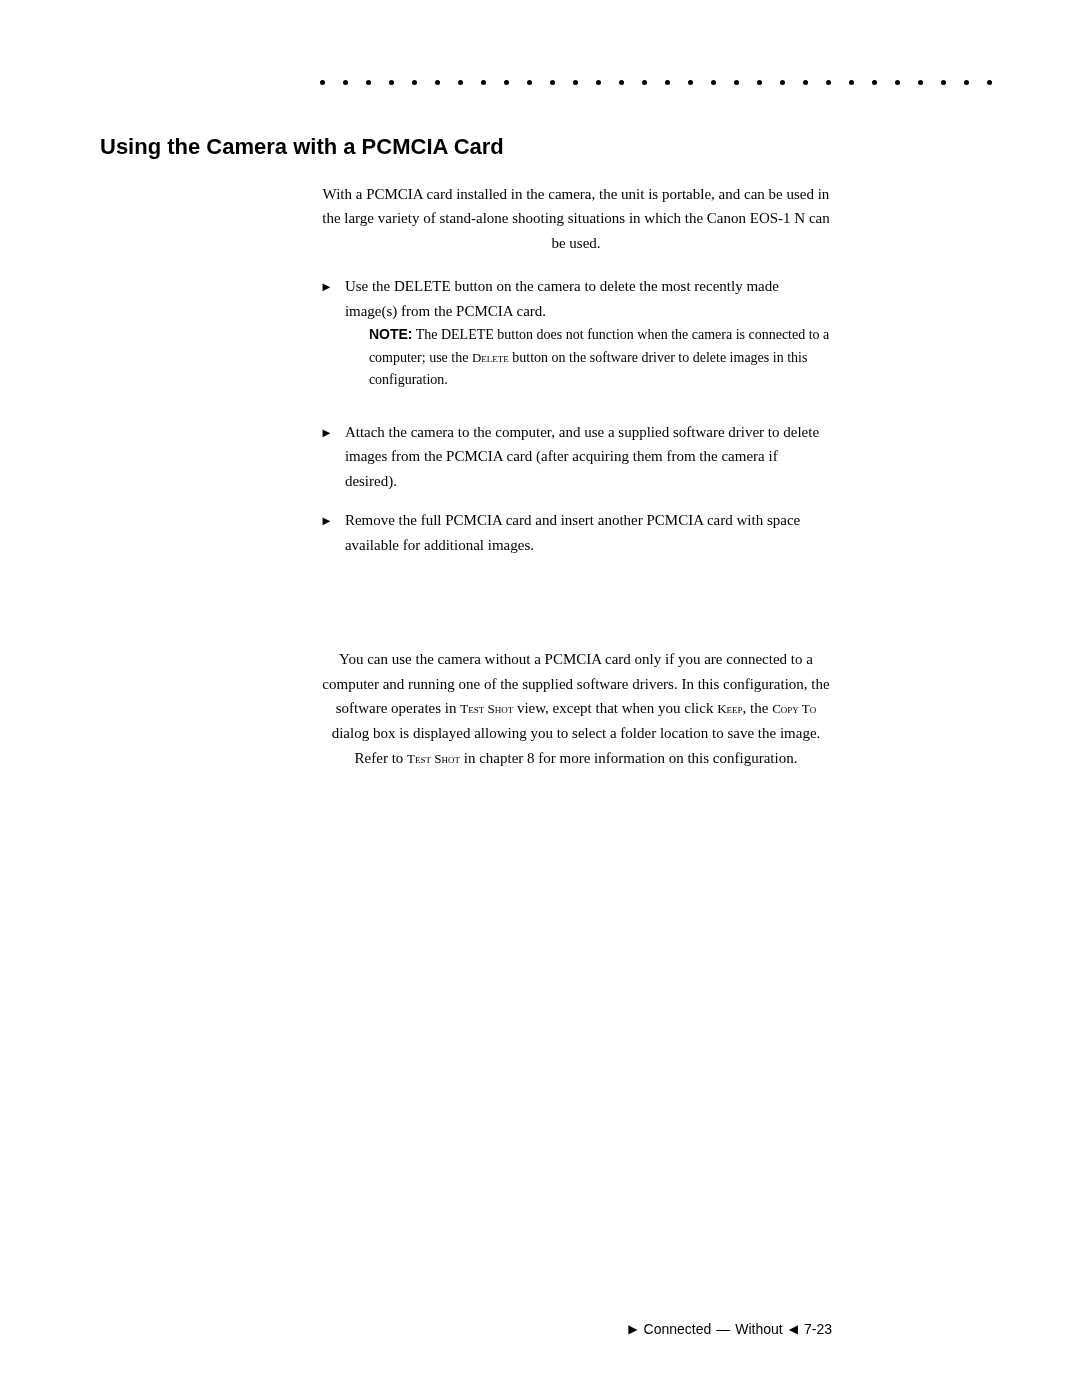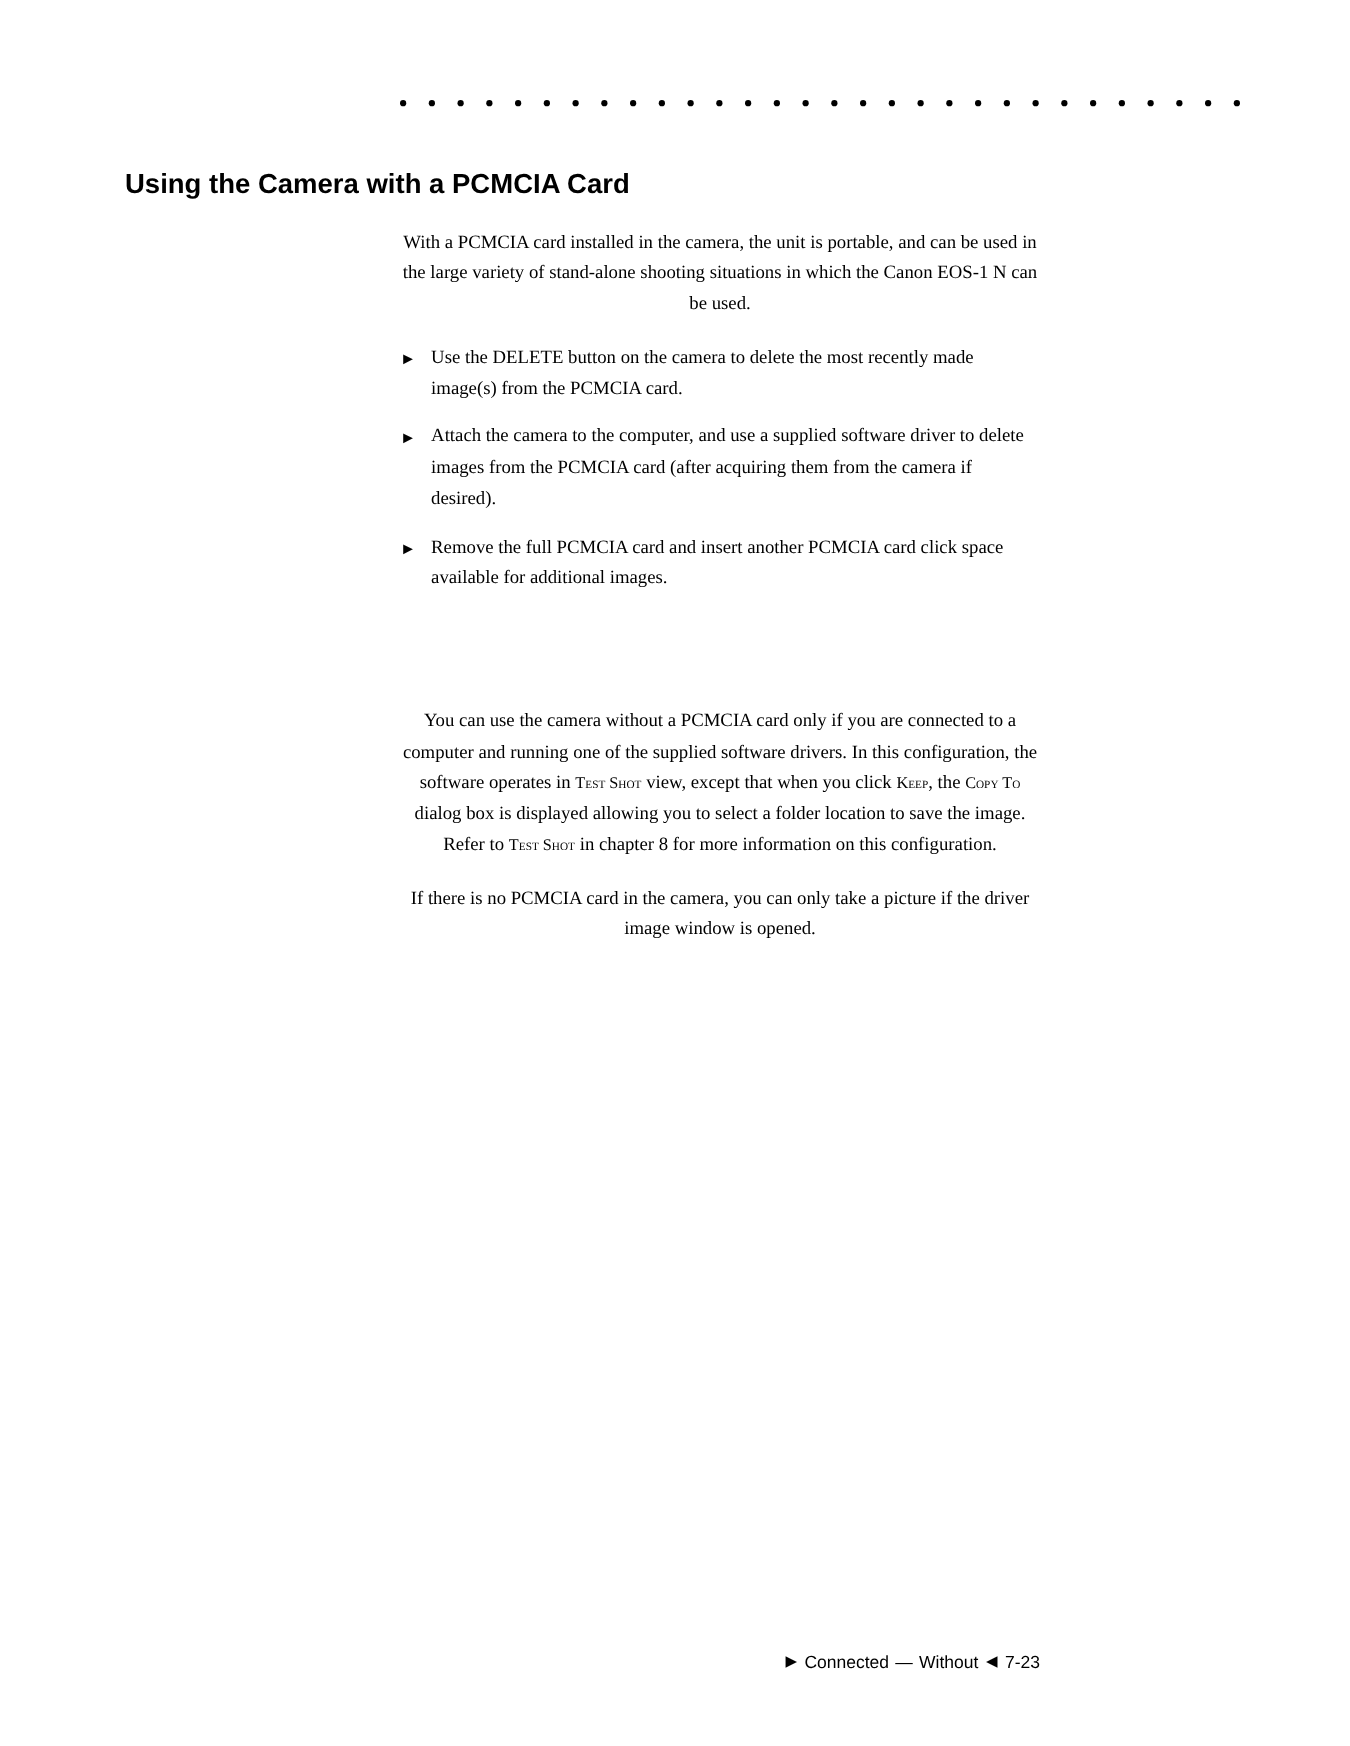--- a/index.html
+++ b/index.html
@@ -180,47 +180,49 @@
       <p class="paragraph">With a PCMCIA card installed in the camera, the unit is portable, and can be used in the large variety of stand-alone shooting situations in which the Canon EOS-1 N can be used.</p>
 
       <div class="bullet-list">
 
         <div class="bullet-item">
           <span class="bullet-arrow">►</span>
           <div class="bullet-text">
             <span>Use the DELETE button on the camera to delete the most recently made image(s) from the PCMCIA card.</span>
 
             
+            <div class="note-block">
+              <span class="note-label">NOTE:</span><span> The DELETE button does not function when the camera is connected to a computer; use the </span><span class="small-caps">Delete</span><span> button on the software driver to delete images in this configuration.</span>
+            </div>
           </div>
         </div>
 
         <div class="bullet-item">
           <span class="bullet-arrow">►</span>
           <span class="bullet-text">Attach the camera to the computer, and use a supplied software driver to delete images from the PCMCIA card (after acquiring them from the camera if desired).</span>
         </div>
 
         <div class="bullet-item">
           <span class="bullet-arrow">►</span>
-          <span class="bullet-text">Remove the full PCMCIA card and insert another PCMCIA card click space available for additional images.</span>
+          <span class="bullet-text">Remove the full PCMCIA card and insert another PCMCIA card with space available for additional images.</span>
         </div>
 
       </div>
     </div>
   </div>
 
   <div class="section">
     <h2 class="section-title-large">
       <br>
     </h2>
 
     <div class="content-block">
       <p class="paragraph">
         <span>You can use the camera without a PCMCIA card only if you are con­nected to a computer and running one of the supplied software drivers. In this configuration, the software operates in </span><span class="small-caps">Test Shot</span><span> view, except that when you click </span><span class="small-caps">Keep</span><span>, the </span><span class="small-caps">Copy To</span><span> dialog box is displayed allowing you to select a folder location to save the image. Refer to </span><span class="small-caps">Test Shot</span><span> in chapter 8 for more information on this configuration.</span>
       </p>
-      <p class="paragraph">If there is no PCMCIA card in the camera, you can only take a picture if the driver image window is opened.</p>
     </div>
   </div>
 
   <div class="footer">
     <span class="footer-arrow-right">▶</span>
     <span>Connected</span>
     <span style="margin: 0 5px;">—</span>
     <span>Without</span>
     <span class="footer-arrow-left">◀</span>
     <span>7-23</span>

